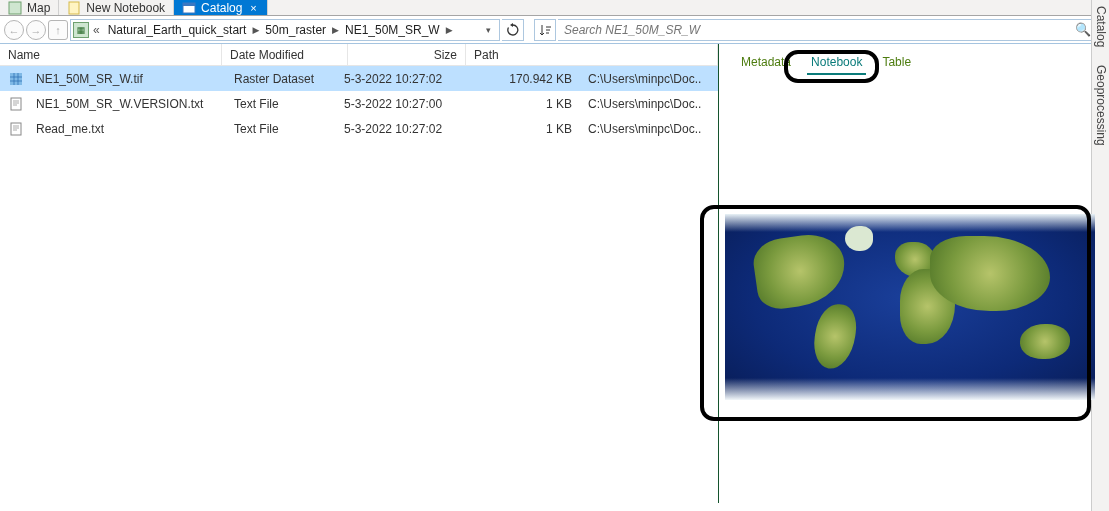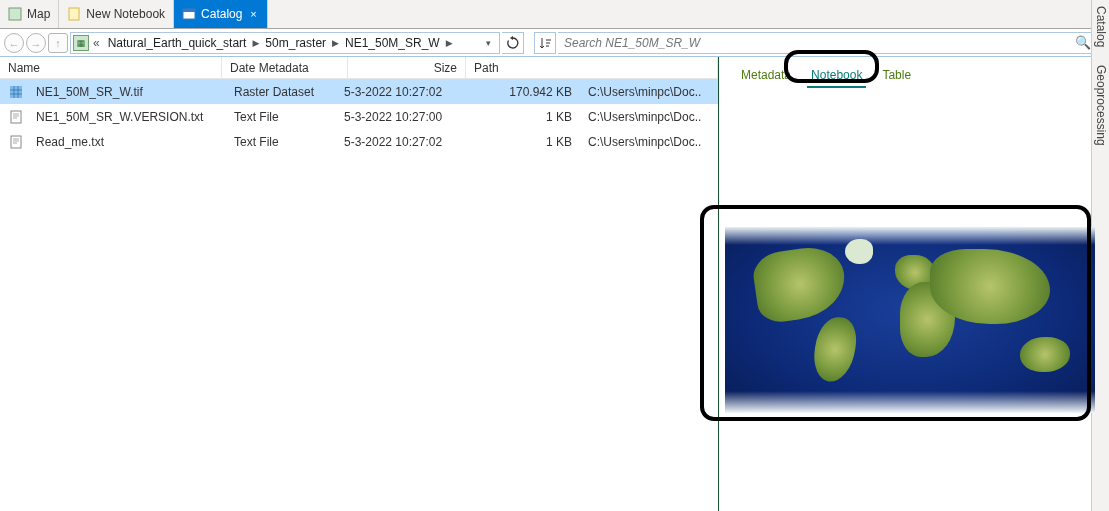--- a/index.html
+++ b/index.html
@@ -1,19 +1,19 @@
 <!DOCTYPE html>
 <html><head>
   <meta charset="utf-8">
   <style>
     * { box-sizing: border-box; margin: 0; padding: 0; font-family: "Segoe UI", Tahoma, sans-serif; }
     body { width: 1109px; height: 511px; background: #fff; font-size: 12px; color: #333; overflow: hidden; position: relative; }
 
     
-    .tabstrip { height: 29px; background: #f3f2f1; display: flex; align-items: stretch; border-bottom: 1px solid #a5a5a5; }
+    .tabstrip { height: 16px; background: #f3f2f1; display: flex; align-items: stretch; border-bottom: 1px solid #a5a5a5; }
     .doctab { display: flex; align-items: center; padding: 0 8px; gap: 5px; border-right: 1px solid #d0d0d0; cursor: pointer; }
     .doctab.active { background: #0078d4; color: #fff; }
     .doctab .tabicon { width: 14px; height: 14px; display: flex; align-items: center; justify-content: center; }
     .doctab .close { width: 12px; height: 12px; font-size: 11px; line-height: 12px; text-align: center; color: #fff; }
     .tabstrip-spacer { flex: 1; }
     .dd-arrow { width: 14px; font-size: 9px; color: #555; display:flex;align-items:center;justify-content:center; }
 
     
     .vside { position: absolute; right: 0; top: 0; bottom: 0; width: 18px; background: #f3f2f1; border-left: 1px solid #ccc; display: flex; flex-direction: column; align-items: center; padding-top: 4px; gap: 14px; }
     .vside .vtab { writing-mode: vertical-rl; font-size: 12px; color: #444; cursor: pointer; padding: 2px 0; }
@@ -148,21 +148,21 @@
     <input placeholder="Search NE1_50M_SR_W" style="">
     <span class="sicon">🔍</span>
     <span class="sdd">▾</span>
   </div>
 </div>
 
 <div class="main">
   <div class="listpane">
     <div class="lh">
       <div class="col col-name">Name</div>
-      <div class="col col-date">Date Metadata</div>
+      <div class="col col-date">Date Modified</div>
       <div class="col col-size">Size</div>
       <div class="col col-path">Path</div>
     </div>
     <div class="rows">
       <div class="row selected">
         <span class="ficon raster">
             <svg width="14" height="14">
               <rect x="1" y="1" width="12" height="12"></rect>
               <path d="M1 5h12M1 9h12M5 1v12M9 1v12" stroke="#2a6bb0" stroke-width="0.7"></path>
             </svg>

